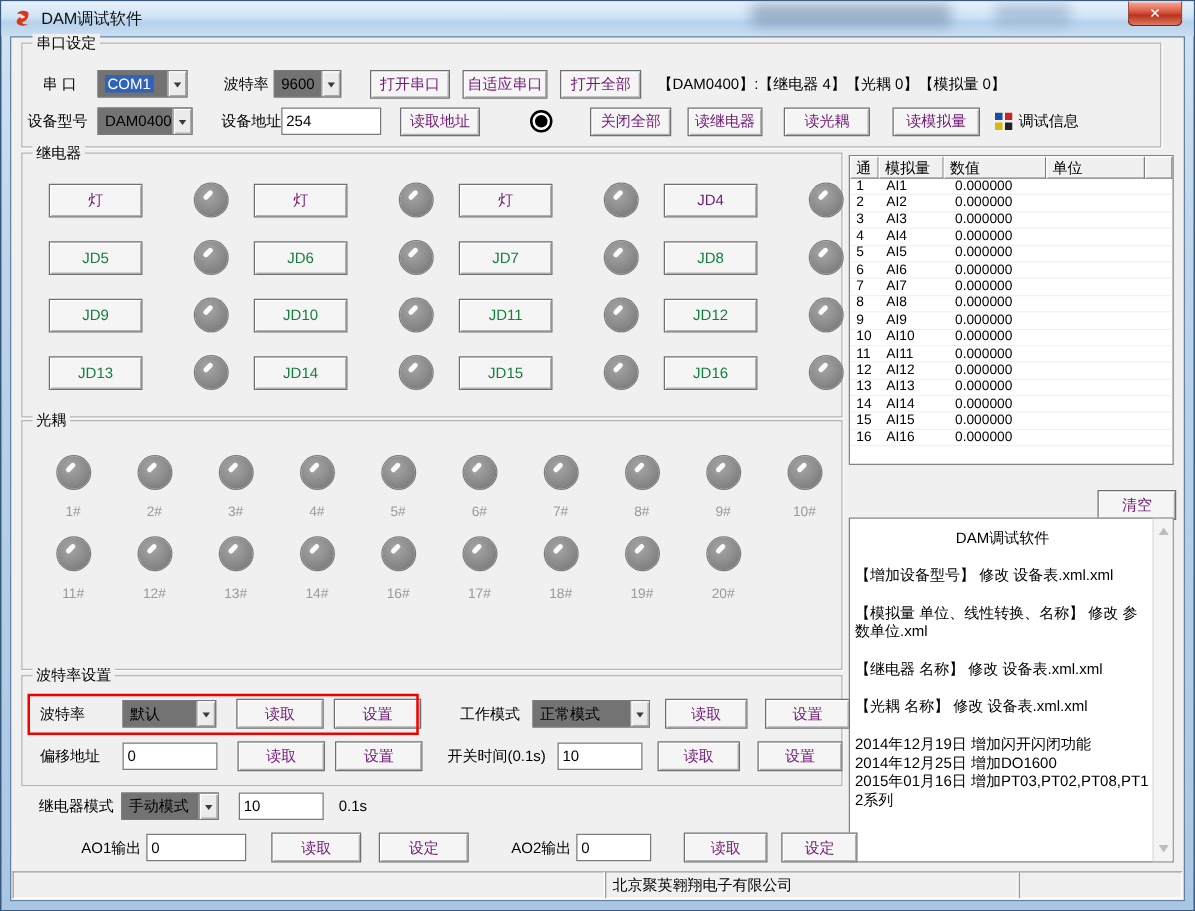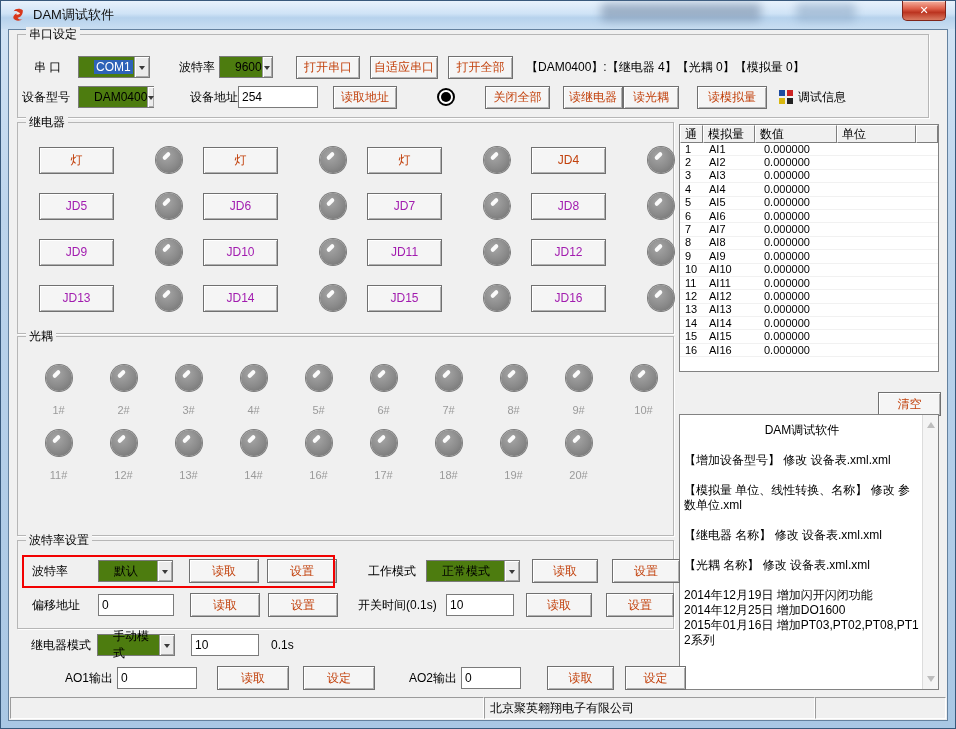--- a/index.html
+++ b/index.html
@@ -19,25 +19,25 @@
              box-shadow:inset 0 1px 0 rgba(255,255,255,.55);cursor:pointer}
   .client{position:relative;width:100%;height:100%;background:#f0f0f0;border:1px solid #64819e}
 
   .groupbox{position:absolute;border:1px solid #b6b6b6;box-shadow:1px 1px 0 rgba(255,255,255,.9)}
   .glabel{position:absolute;top:-8px;left:8px;background:#f0f0f0;padding:0 3px;font-size:12px;line-height:14px}
 
   .hrow{position:absolute;display:flex;align-items:center}
   .lbl{display:inline-block;font-size:12px;white-space:nowrap}
 
   .btn{display:inline-flex;align-items:center;justify-content:center;background:#f5f5f5;border:1px solid #707070;
-       box-shadow:inset 1px 1px 0 #fff,inset -1px -1px 0 #b0b0b0;font-size:12px;color:#c2410c;cursor:pointer;white-space:nowrap}
-  .btn.disabled{color:#a21caf}
+       box-shadow:inset 1px 1px 0 #fff,inset -1px -1px 0 #b0b0b0;font-size:12px;color:#701a75;cursor:pointer;white-space:nowrap}
+  .btn.disabled{color:#15803d}
 
   .field{height:22px;background:#fff;border:1px solid #7a7a7a;font-size:12px;padding:0 3px;font-family:"Liberation Sans",sans-serif}
-  .combo{height:22px;background:#4d7c0f;border:1px solid #7a7a7a;display:flex;align-items:center;justify-content:space-between;padding-left:15px;font-size:12px}
+  .combo{height:22px;background:#737373;border:1px solid #7a7a7a;display:flex;align-items:center;justify-content:space-between;padding-left:5px;font-size:12px}
   .dd{width:15px;align-self:stretch;background:#ececec;border-left:1px solid #9a9a9a;
       box-shadow:inset 1px 1px 0 #fff,inset -1px -1px 0 #a8a8a8;display:flex;align-items:center;justify-content:center;cursor:pointer}
   .dd::after{content:"";border:3px solid transparent;border-top:4px solid #3a3a3a;margin-top:4px}
   .sel{background:#2e63b8;color:#fff;padding:0 2px}
 
   .led{width:26px;height:26px;border-radius:50%;flex:none;position:relative;
        background:radial-gradient(circle at 40% 34%,#a6a6a6 0%,#8a8a8a 55%,#6e6e6e 100%);
        box-shadow:0 0 0 1px #7c7c7c}
   .led::after{content:"";position:absolute;left:6px;top:7px;width:9px;height:4px;border-radius:3px;background:#fbfbfb;transform:rotate(-45deg)}
   .dot-outer{width:18px;height:18px;border-radius:50%;border:2px solid #000;background:#fff;display:flex;align-items:center;justify-content:center;flex:none}
@@ -117,29 +117,29 @@
         <button class="btn" style="margin-left:10px;width:68px;height:23px">自适应串口</button>
         <button class="btn" style="margin-left:10px;width:65px;height:23px">打开全部</button>
         <span class="lbl" style="margin-left:13px">【DAM0400】:【继电器  4】【光耦 0】【模拟量 0】</span>
       </div>
       <div class="hrow" style="left:0;top:50px;height:24px;width:100%">
         <span class="lbl" style="margin-left:4px;width:56px">设备型号</span>
         <div class="combo" style="width:76px">
           <span>DAM0400</span>
           <span class="dd"></span>
         </div>
-        <span class="lbl" style="margin-left:36px;width:48px">设备地址</span>
+        <span class="lbl" style="margin-left:23px;width:48px">设备地址</span>
         <input class="field" style="width: 80px;" value="254">
         <button class="btn" style="margin-left:15px;width:64px;height:23px">读取地址</button>
         <span class="dot-outer" style="margin-left:40px">
             <span class="dot-inner"></span>
           </span>
         <button class="btn" style="margin-left:30px;width:65px;height:23px">关闭全部</button>
         <button class="btn" style="margin-left:13px;width:60px;height:23px">读继电器</button>
-        <button class="btn" style="width:56px;height:23px">读光耦</button>
+        <button class="btn" style="margin-left:17px;width:69px;height:23px">读光耦</button>
         <button class="btn" style="margin-left:18px;width:70px;height:23px">读模拟量</button>
         <svg style="margin-left:12px" width="14" height="14" viewBox="0 0 14 14">
           <rect x="0" y="0" width="6" height="6" fill="#1c4ba0"></rect>
             <rect x="8" y="0" width="6" height="6" fill="#cc2222"></rect>
           <rect x="0" y="8" width="6" height="6" fill="#d8b70f"></rect>
             <rect x="8" y="8" width="6" height="6" fill="#222"></rect>
         </svg>
         <span class="lbl" style="margin-left:5px">调试信息</span>
       </div>
     </div>

